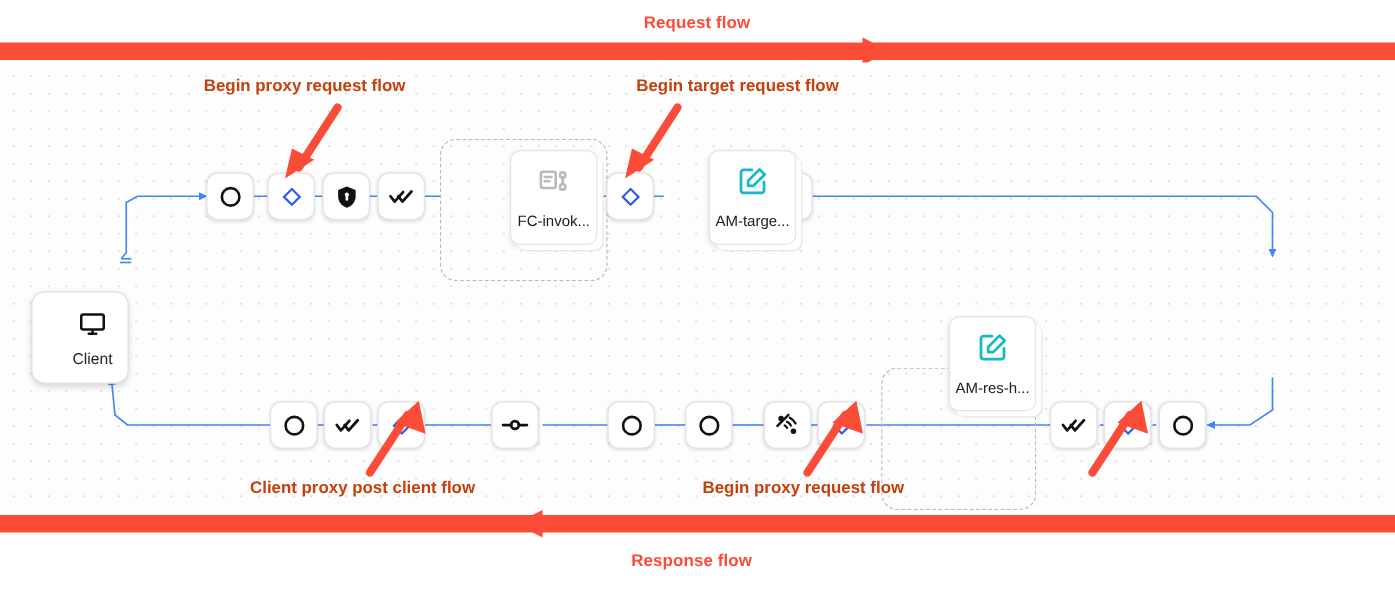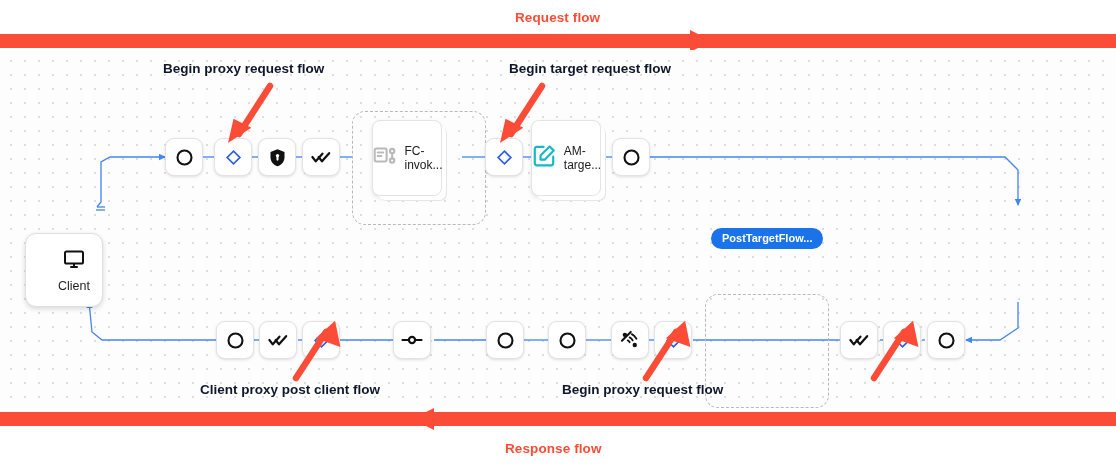--- a/index.html
+++ b/index.html
@@ -88,24 +88,25 @@
   }
 
   
   .policy {
     position: absolute;
     width: 70px; height: 76px;
     background: #ffffff;
     border: 1px solid #e4e4e4;
     border-radius: 8px;
     box-shadow: 5px 5px 0 -1px #ffffff, 6px 6px 0 -1px #e6e6e6, 0 2px 4px rgba(0,0,0,.10);
-    display: flex; flex-direction: row;
+    display: flex; flex-direction: column;
     align-items: center; justify-content: center;
     gap: 7px;
     z-index: 3;
+    margin-left: 36px;
   }
   .policy .plabel { font-size: 12px; color: #202020; }
 
   
   .group {
     position: absolute;
     border: 1.4px dashed #b9b9b9;
     border-radius: 13px;
     background: transparent;
   }
@@ -117,21 +118,21 @@
     font-weight: bold;
     padding: 4px 11px 5px;
     border-radius: 11px;
     white-space: nowrap;
     z-index: 5;
   }
 
   
   .anno {
     position: absolute;
-    color: #0f172a;
+    color: #c2410c;
     font-weight: bold;
     font-size: 13.5px;
     white-space: nowrap;
   }
   .arrow { position: absolute; }
 </style>
 </head>
 <body>
 
 <div id="root">
@@ -352,21 +353,29 @@
 
     <div class="node step" style="left:654px; top:271px;">
       <span>
         <svg width="19" height="19" viewBox="0 0 24 24" fill="none" stroke="#2f5fe0" stroke-width="2.2">
             <path d="M12 4 20 12 12 20 4 12Z"></path>
           </svg>
       </span>
     </div>
 
     <div class="group" style="left:705px; top:244px; width:124px; height:114px;"></div>
-    <div class="badge" style="left:711px; top:178px;">PostTargetFlow...</div>
+    <div class="policy" style="left:723px; top:203px;">
+      <span>
+        <svg width="26" height="26" viewBox="0 0 24 24" fill="none" stroke="#14b8c8" stroke-width="2" stroke-linecap="round" stroke-linejoin="round">
+          <path d="M20.5 12.6v6.2a1.8 1.8 0 0 1-1.8 1.8H5.3a1.8 1.8 0 0 1-1.8-1.8V5.4a1.8 1.8 0 0 1 1.8-1.8h6.3"></path>
+          <path d="M17.2 3.2 21 7 12.6 15.4H8.8v-3.8Z"></path>
+        </svg>
+      </span>
+      <span class="plabel">AM-res-h...</span>
+    </div>
 
     <div class="node step" style="left:840px; top:271px;">
       <span>
         <svg width="23" height="23" viewBox="0 0 24 24" fill="none" stroke="#111" stroke-width="2.3" stroke-linecap="round" stroke-linejoin="round">
           <path d="M2.5 11.5 6 16 13 8"></path>
           <path d="M9 11.5 12.5 16 20 7.5"></path>
         </svg>
       </span>
     </div>
 

